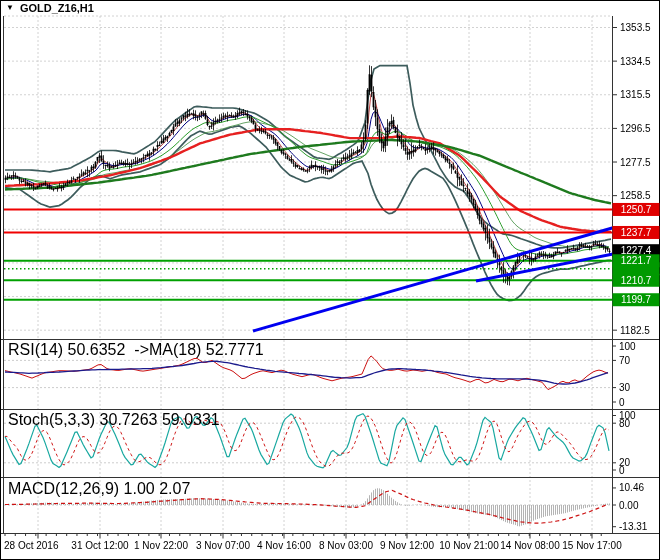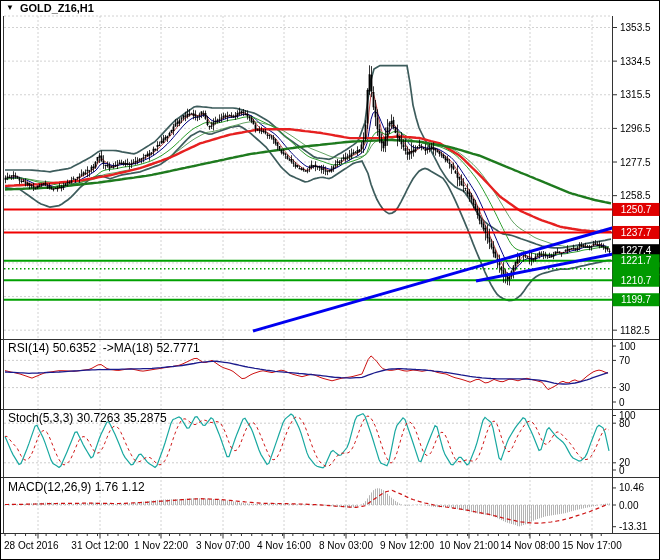--- a/index.html
+++ b/index.html
@@ -1,35 +1,35 @@
 <!DOCTYPE html>
 <html><head>
 <meta charset="utf-8">
 <style>
   html,body{margin:0;padding:0;background:#888;}
   .stage{position:relative;width:660px;height:560px;background:#fff;overflow:hidden;
          font-family:"Liberation Sans",sans-serif;}
   .titlebar{position:absolute;left:6px;top:1px;height:14px;display:flex;align-items:center;
             gap:6px;font-size:11px;font-weight:bold;color:#000;z-index:5;}
   .tri{font-size:8px;line-height:10px;cursor:pointer;}
-  .pane-label{position:absolute;font-size:12px;color:#000;z-index:5;white-space:pre;}
+  .pane-label{position:absolute;font-size:16px;color:#000;z-index:5;white-space:pre;}
   svg text{font-family:"Liberation Sans",sans-serif;font-size:10px;fill:#000;}
   svg .badge-text{fill:#fff;}
 </style>
 </head>
 <body>
 
 <div class="stage">
   <div class="titlebar">
     <span class="tri">▼</span>
     <span>GOLD_Z16,H1</span>
   </div>
   <div class="pane-label" style="left:8px;top:341px;">RSI(14) 50.6352  -&gt;MA(18) 52.7771</div>
-  <div class="pane-label" style="left:8px;top:411px;">Stoch(5,3,3) 30.7263 35.2875</div>
-  <div class="pane-label" style="left:8px;top:480px;">MACD(12,26,9) 1.76 1.12</div>
+  <div class="pane-label" style="left:8px;top:411px;">Stoch(5,3,3) 30.7263 59.0331</div>
+  <div class="pane-label" style="left:8px;top:480px;">MACD(12,26,9) 1.00 2.07</div>
   <svg id="c" width="660" height="560" viewBox="0 0 660 560">
       <g>
         <line x1="4" y1="16" x2="612" y2="16" stroke="#c6c6c6" stroke-width="0.8" stroke-dasharray="2 2"></line>
         <line x1="4" y1="27.505000000000003" x2="612" y2="27.505000000000003" stroke="#c6c6c6" stroke-width="0.8" stroke-dasharray="2 2"></line>
         <line x1="4" y1="61.135" x2="612" y2="61.135" stroke="#c6c6c6" stroke-width="0.8" stroke-dasharray="2 2"></line>
         <line x1="4" y1="94.765" x2="612" y2="94.765" stroke="#c6c6c6" stroke-width="0.8" stroke-dasharray="2 2"></line>
         <line x1="4" y1="128.39499999999998" x2="612" y2="128.39499999999998" stroke="#c6c6c6" stroke-width="0.8" stroke-dasharray="2 2"></line>
         <line x1="4" y1="162.025" x2="612" y2="162.025" stroke="#c6c6c6" stroke-width="0.8" stroke-dasharray="2 2"></line>
         <line x1="4" y1="195.655" x2="612" y2="195.655" stroke="#c6c6c6" stroke-width="0.8" stroke-dasharray="2 2"></line>
         <line x1="4" y1="229.285" x2="612" y2="229.285" stroke="#c6c6c6" stroke-width="0.8" stroke-dasharray="2 2"></line>

